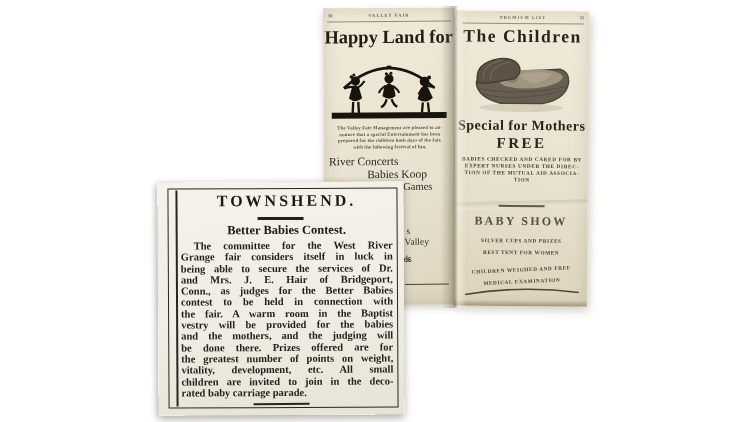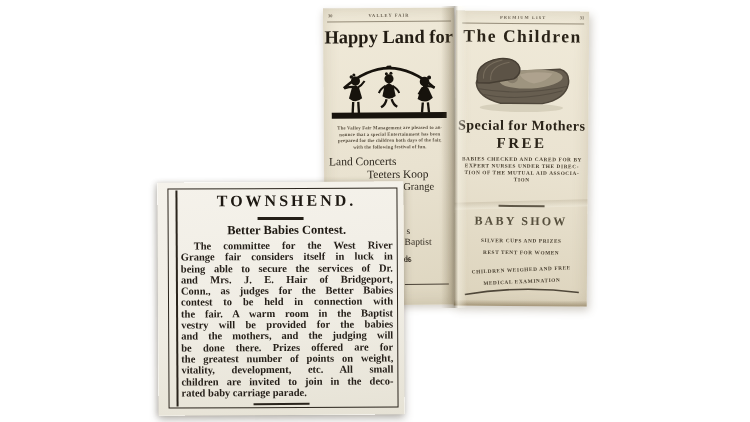--- a/index.html
+++ b/index.html
@@ -124,26 +124,26 @@
     </svg>
 
     <div class="tc" style="top:117px; transform:scale(.6); font-size:8px; line-height:10.6px;
          font-weight:bold; letter-spacing:.3px; color:#5a5040;">
       <div>The Valley Fair Management are pleased to an-</div>
       <div>nounce that a special Entertainment has been</div>
       <div>prepared for the children both days of the fair,</div>
       <div>with the following festival of fun.</div>
     </div>
 
-    <div class="lp-item" style="left:5px; top:147px;">Land Concerts</div>
-    <div class="lp-item" style="left:43px; top:160px;">Teeters Koop</div>
-    <div class="lp-item" style="left:79px; top:173px; font-size:10.5px;">Grange</div>
+    <div class="lp-item" style="left:5px; top:147px;">River Concerts</div>
+    <div class="lp-item" style="left:43px; top:160px;">Babies Koop</div>
+    <div class="lp-item" style="left:79px; top:173px; font-size:10.5px;">Games</div>
 
     <span class="frag" style="left:82px; top:218px;">s</span>
-    <span class="frag" style="left:80px; top:229px;">Baptist</span>
+    <span class="frag" style="left:80px; top:229px;">Valley</span>
     <span class="frag" style="left:81px; top:246px;">k</span>
     <span class="frag" style="left:79px; top:246px;">es</span>
     <div style="position:absolute; left:80px; top:276px; width:44px; height:1px; background:#4a4136;"></div>
   </div>
 
   <div class="page page-right">
     <div class="crease-h"></div>
     <div class="tc tiny-head" style="top:4px; transform:scale(.55);">PREMIUM LIST</div>
     <span class="rp-pagenum">31</span>
     <div class="hrule" style="top:12px; left:6px; right:5px;"></div>

